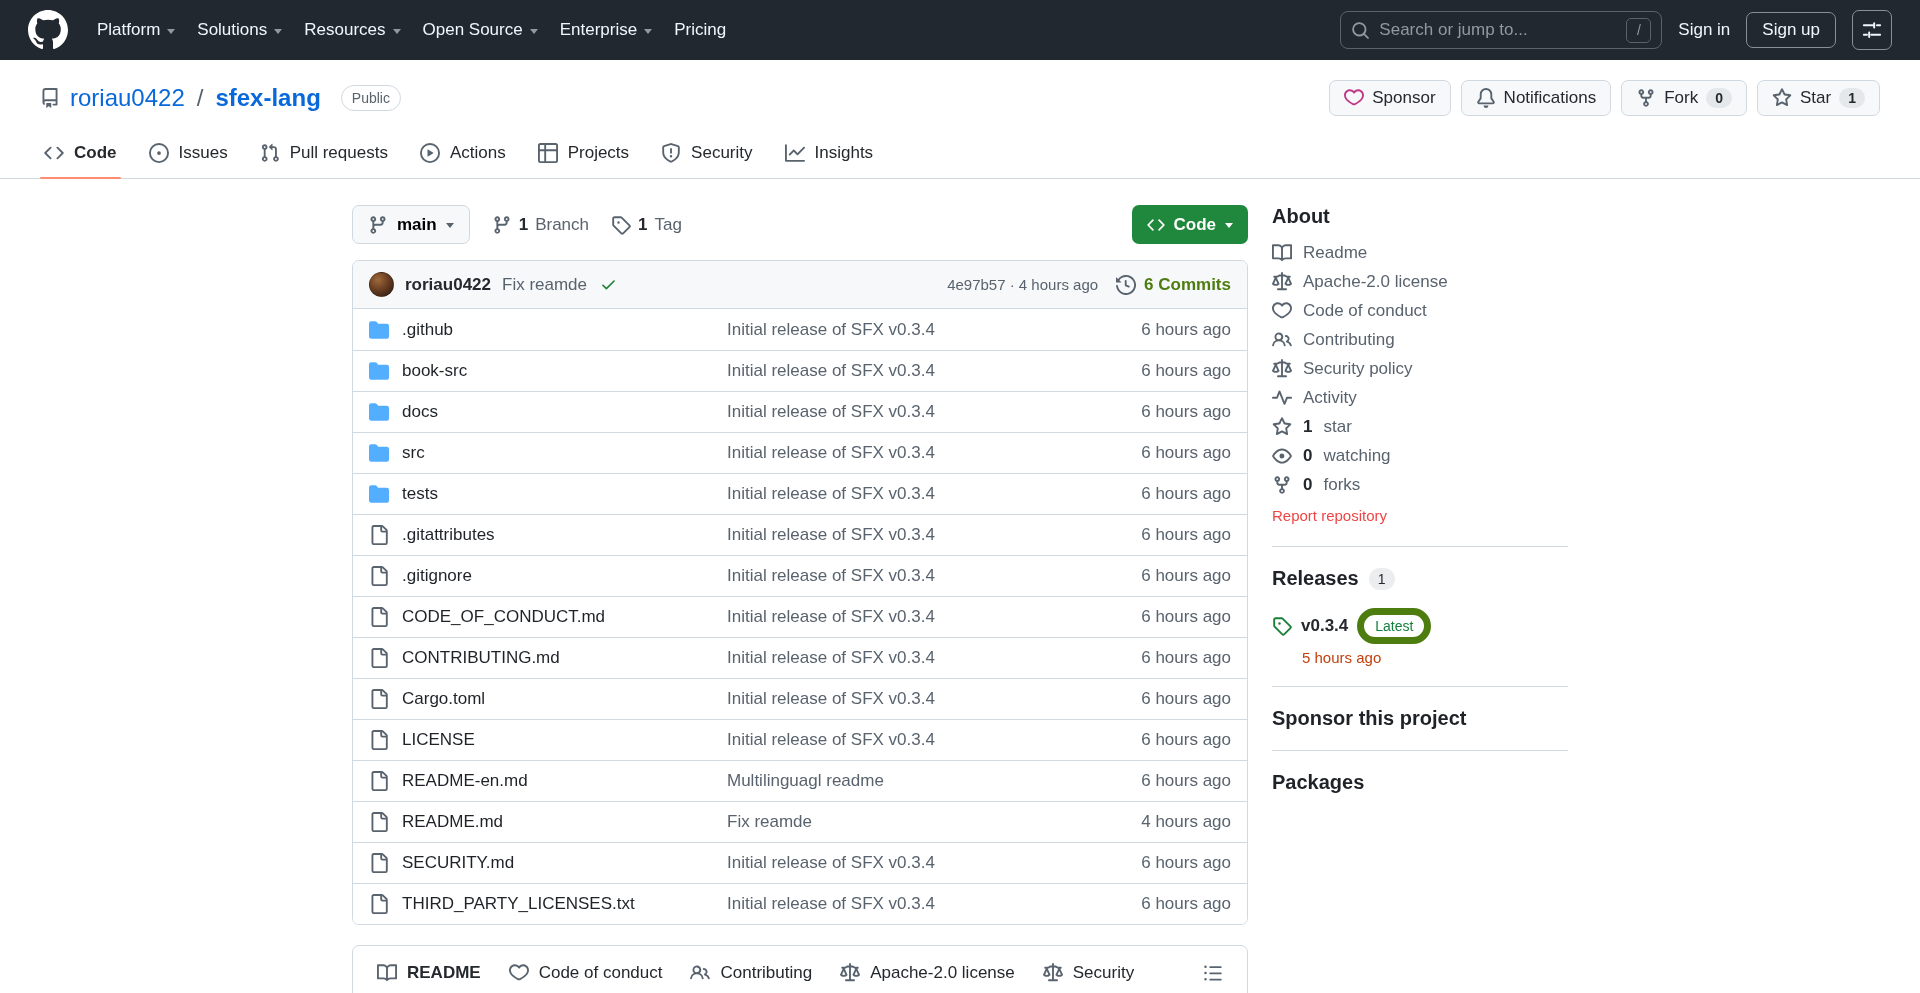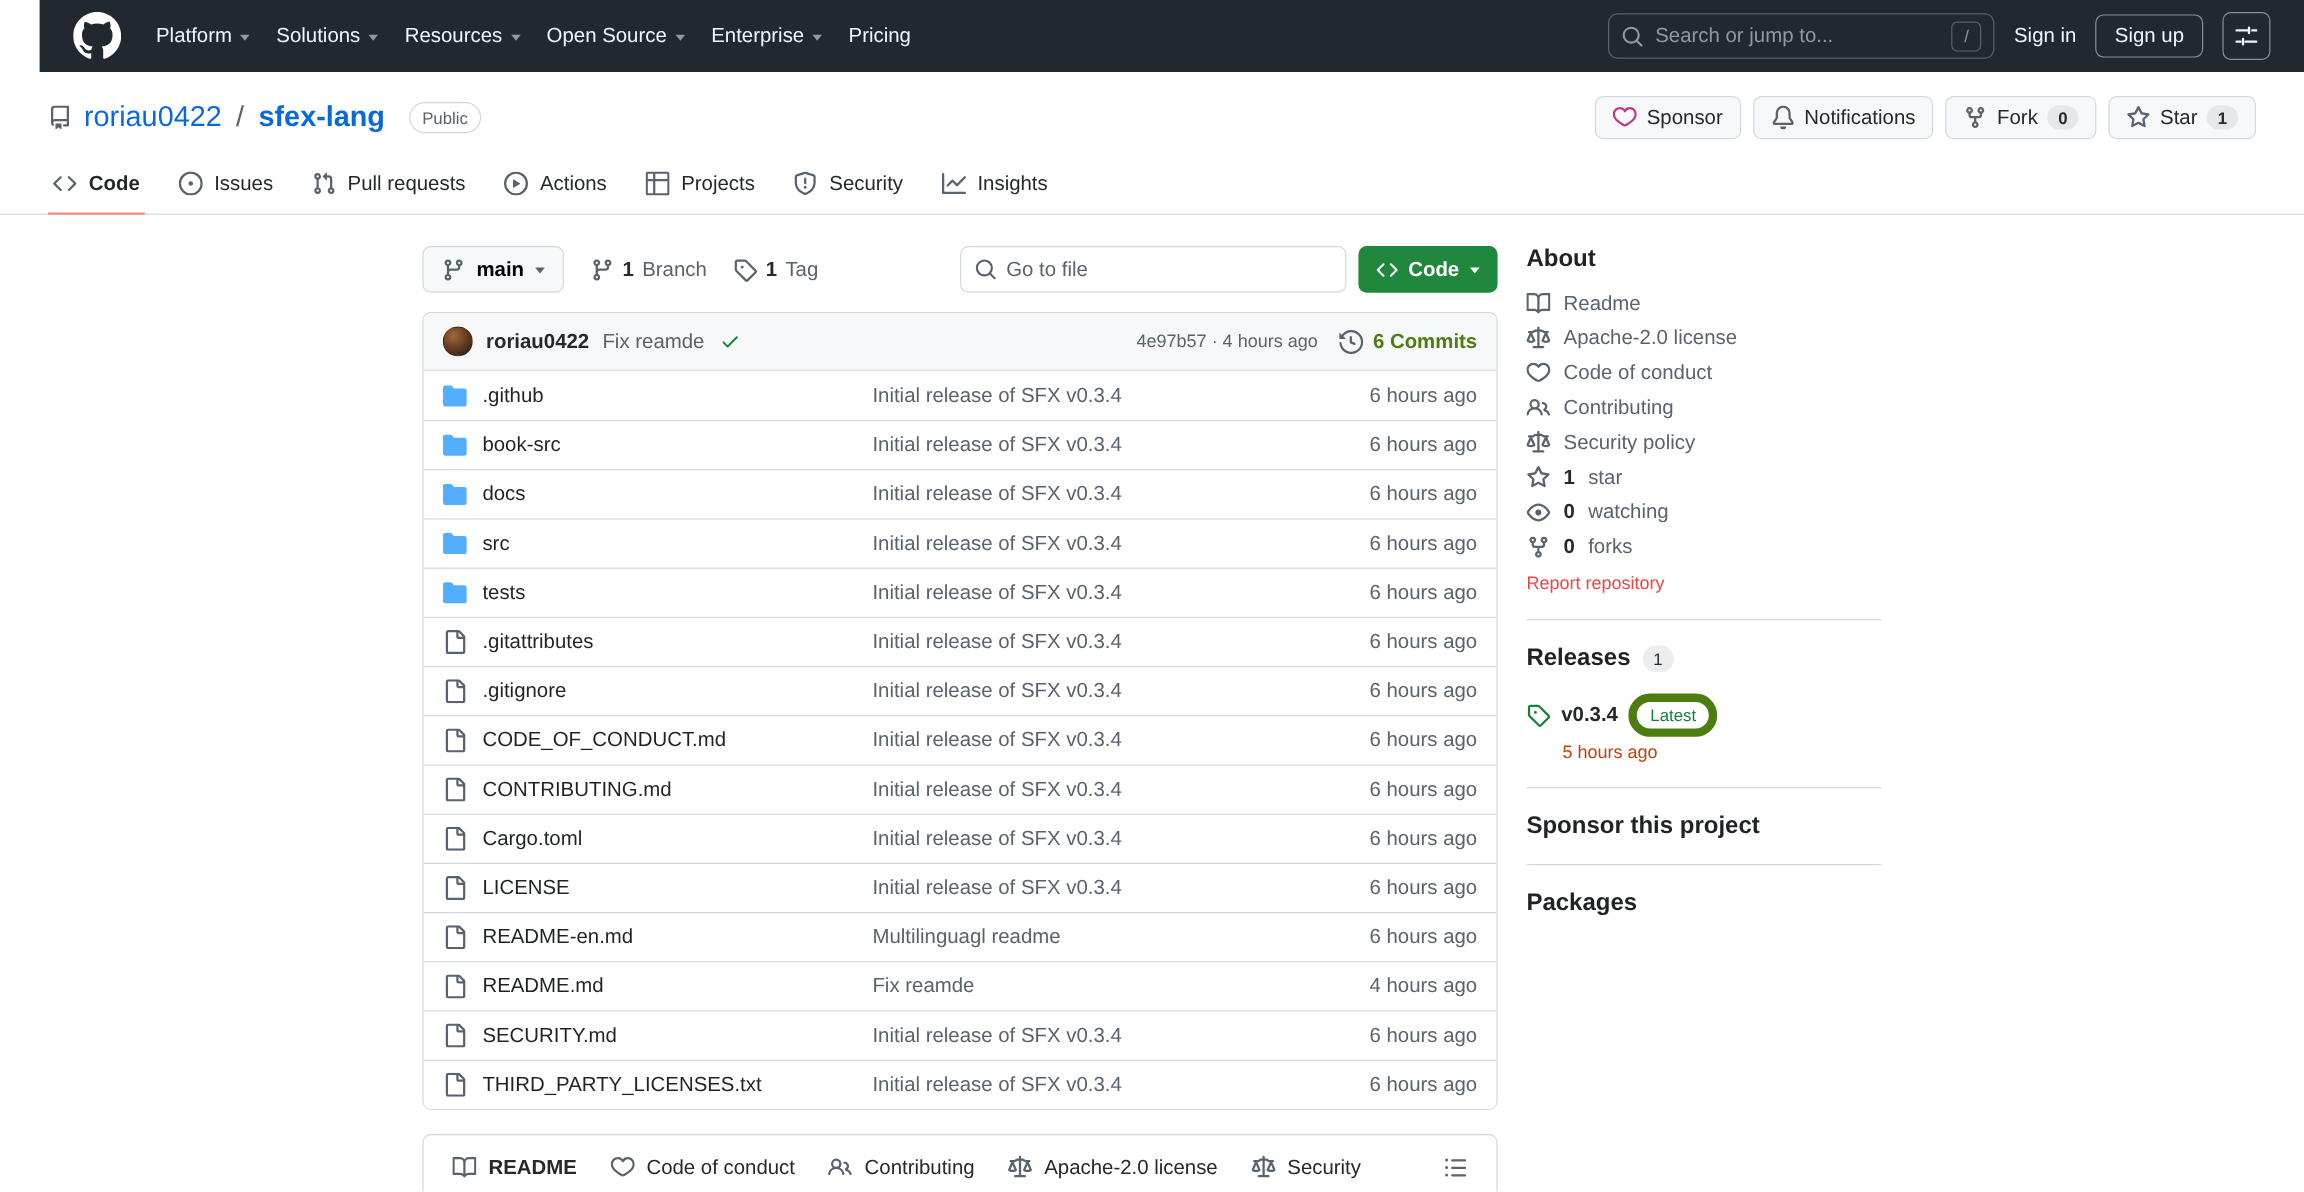--- a/index.html
+++ b/index.html
@@ -2,21 +2,21 @@
 <html><head>
 <meta charset="utf-8">
 <style>
   * { box-sizing: border-box; margin: 0; padding: 0; }
   html,body { width:1920px; height:993px; overflow:hidden; background:#fff;
     font-family:"Liberation Sans","DejaVu Sans",sans-serif; color:#1f2328; font-size:17px; }
   a { text-decoration:none; color:inherit; cursor:pointer; }
   svg { display:block; flex:none; }
 
   
-  .site-header { background:#212830; height:60px; display:flex; align-items:center; padding:0 28px;margin-left:33px; }
+  .site-header { background:#212830; height:60px; display:flex; align-items:center; padding:0 28px; }
   .gh-logo { width:40px; height:40px; fill:#fff; margin-right:18px; cursor:pointer; }
   .site-nav { display:flex; align-items:center; }
   .nav-item { color:#f0f6fc; font-size:17px; padding:8px 11px; display:flex; align-items:center; gap:7px; cursor:pointer; white-space:nowrap; }
   .chev { width:0; height:0; border-left:4.5px solid transparent; border-right:4.5px solid transparent; border-top:5px solid #9198a1; margin-top:2px; }
   .header-right { margin-left:auto; display:flex; align-items:center; gap:16px; }
   .search-box { width:322px; height:38px; border:1px solid #5b626b; border-radius:8px; display:flex; align-items:center; padding:0 10px; gap:9px; }
   .search-box svg { fill:#9198a1; }
   .search-input { flex:1; background:transparent; border:none; outline:none; color:#eab308; font:inherit; font-size:17px; min-width:0; }
   .search-input::placeholder { color:#9198a1; }
   .search-key { border:1px solid #5b626b; border-radius:5px; min-width:25px; height:25px; display:flex; align-items:center; justify-content:center; font-size:14px; color:#9198a1; }
@@ -275,26 +275,20 @@
         </span>
         <span class="ref-item">
           <svg width="20" height="20" viewBox="0 0 16 16">
               <path d="M1 7.775V2.75C1 1.784 1.784 1 2.75 1h5.025c.464 0 .91.184 1.238.513l6.25 6.25a1.75 1.75 0 0 1 0 2.474l-5.026 5.026a1.75 1.75 0 0 1-2.474 0l-6.25-6.25A1.752 1.752 0 0 1 1 7.775Zm1.5 0c0 .066.026.13.073.177l6.25 6.25a.25.25 0 0 0 .354 0l5.025-5.025a.25.25 0 0 0 0-.354l-6.25-6.25a.25.25 0 0 0-.177-.073H2.75a.25.25 0 0 0-.25.25ZM6 5a1 1 0 1 1 0 2 1 1 0 0 1 0-2Z"></path>
             </svg>
           <b>1</b>
           <span>Tag</span>
         </span>
       </div>
       <div class="toolbar-right">
-        <div class="gotofile">
-          <svg width="19" height="19" viewBox="0 0 16 16">
-              <path d="M10.68 11.74a6 6 0 0 1-7.922-8.982 6 6 0 0 1 8.982 7.922l3.04 3.04a.749.749 0 0 1-.326 1.275.749.749 0 0 1-.734-.215ZM11.5 7a4.499 4.499 0 1 0-8.997 0A4.499 4.499 0 0 0 11.5 7Z"></path>
-            </svg>
-          <input placeholder="Go to file" style="">
-        </div>
         <button class="code-btn">
           <svg width="18" height="18" viewBox="0 0 16 16">
               <path d="M4.72 3.22a.75.75 0 0 1 1.06 1.06L2.06 8l3.72 3.72a.749.749 0 0 1-.326 1.275.749.749 0 0 1-.734-.215L.47 8.53a.75.75 0 0 1 0-1.06l4.25-4.25Zm6.56 0a.75.75 0 1 0-1.06 1.06L13.94 8l-3.72 3.72a.749.749 0 0 0 .326 1.275.749.749 0 0 0 .734-.215l4.25-4.25a.75.75 0 0 0 0-1.06l-4.25-4.25Z"></path>
             </svg>
           <span>Code</span>
           <span class="chev"></span>
         </button>
       </div>
     </div>
 
@@ -566,20 +560,26 @@
         <svg width="20" height="20" viewBox="0 0 16 16">
             <path d="M2 5.5a3.5 3.5 0 1 1 5.898 2.549 5.508 5.508 0 0 1 3.034 4.084.75.75 0 1 1-1.482.235 4 4 0 0 0-7.9 0 .75.75 0 0 1-1.482-.236A5.507 5.507 0 0 1 3.102 8.05 3.493 3.493 0 0 1 2 5.5ZM11 4a3.001 3.001 0 0 1 2.22 5.018 5.01 5.01 0 0 1 2.56 3.012.749.749 0 0 1-.885.954.752.752 0 0 1-.549-.514 3.507 3.507 0 0 0-2.522-2.372.75.75 0 0 1-.574-.73v-.352a.75.75 0 0 1 .416-.672A1.5 1.5 0 0 0 11 5.5.75.75 0 0 1 11 4Zm-5.5-.5a2 2 0 1 0-.001 3.999A2 2 0 0 0 5.5 3.5Z"></path>
           </svg>
         <span>Contributing</span>
       </a>
       <a class="meta-item">
         <svg width="20" height="20" viewBox="0 0 16 16">
             <path d="M8.75.75V2h.985c.304 0 .603.08.867.231l1.29.736c.038.022.08.033.124.033h2.234a.75.75 0 0 1 0 1.5h-.427l2.111 4.692a.75.75 0 0 1-.154.838l-.53-.53.529.531-.001.002-.002.002-.006.006-.016.015-.045.04c-.21.176-.441.327-.686.45C14.556 10.78 13.88 11 13 11a4.498 4.498 0 0 1-2.023-.454 3.544 3.544 0 0 1-.686-.45l-.045-.04-.016-.015-.006-.006-.004-.004v-.001a.75.75 0 0 1-.154-.838L12.178 4.5h-.162c-.305 0-.604-.079-.868-.231l-1.29-.736a.245.245 0 0 0-.124-.033H8.75V13h2.5a.75.75 0 0 1 0 1.5h-6.5a.75.75 0 0 1 0-1.5h2.5V3.5h-.984a.245.245 0 0 0-.124.033l-1.289.737c-.265.15-.564.23-.869.23h-.162l2.112 4.692a.75.75 0 0 1-.154.838l-.53-.53.529.531-.001.002-.002.002-.006.006-.016.015-.045.04c-.21.176-.441.327-.686.45C4.556 10.78 3.88 11 3 11a4.498 4.498 0 0 1-2.023-.454 3.544 3.544 0 0 1-.686-.45l-.045-.04-.016-.015-.006-.006-.004-.004v-.001a.75.75 0 0 1-.154-.838L2.178 4.5H1.75a.75.75 0 0 1 0-1.5h2.234a.249.249 0 0 0 .125-.033l1.288-.737c.265-.15.564-.23.869-.23h.984V.75a.75.75 0 0 1 1.5 0Zm2.945 8.477c.285.135.718.273 1.305.273s1.02-.138 1.305-.273L13 6.327Zm-10 0c.285.135.718.273 1.305.273s1.02-.138 1.305-.273L3 6.327Z"></path>
           </svg>
         <span>Security policy</span>
+      </a>
+      <a class="meta-item">
+        <svg width="20" height="20" viewBox="0 0 16 16">
+            <path d="M6 2c.306 0 .582.187.696.471L10 10.731l1.304-3.26A.751.751 0 0 1 12 7h3.25a.75.75 0 0 1 0 1.5h-2.742l-1.812 4.528a.751.751 0 0 1-1.392 0L6 4.77 4.696 8.03A.75.75 0 0 1 4 8.5H.75a.75.75 0 0 1 0-1.5h2.742l1.812-4.529A.751.751 0 0 1 6 2Z"></path>
+          </svg>
+        <span>Activity</span>
       </a>
       <a class="meta-item">
         <svg width="20" height="20" viewBox="0 0 16 16">
             <path d="M8 .25a.75.75 0 0 1 .673.418l1.882 3.815 4.21.612a.75.75 0 0 1 .416 1.279l-3.046 2.97.719 4.192a.751.751 0 0 1-1.088.791L8 12.347l-3.766 1.98a.75.75 0 0 1-1.088-.79l.72-4.194L.818 6.374a.75.75 0 0 1 .416-1.28l4.21-.611L7.327.668A.75.75 0 0 1 8 .25Zm0 2.445L6.615 5.5a.75.75 0 0 1-.564.41l-3.097.45 2.24 2.184a.75.75 0 0 1 .216.664l-.528 3.084 2.769-1.456a.75.75 0 0 1 .698 0l2.77 1.456-.53-3.084a.75.75 0 0 1 .216-.664l2.24-2.183-3.096-.45a.75.75 0 0 1-.564-.41L8 2.694Z"></path>
           </svg>
         <b>1</b>
         <span>star</span>
       </a>
       <a class="meta-item">
         <svg width="20" height="20" viewBox="0 0 16 16">

